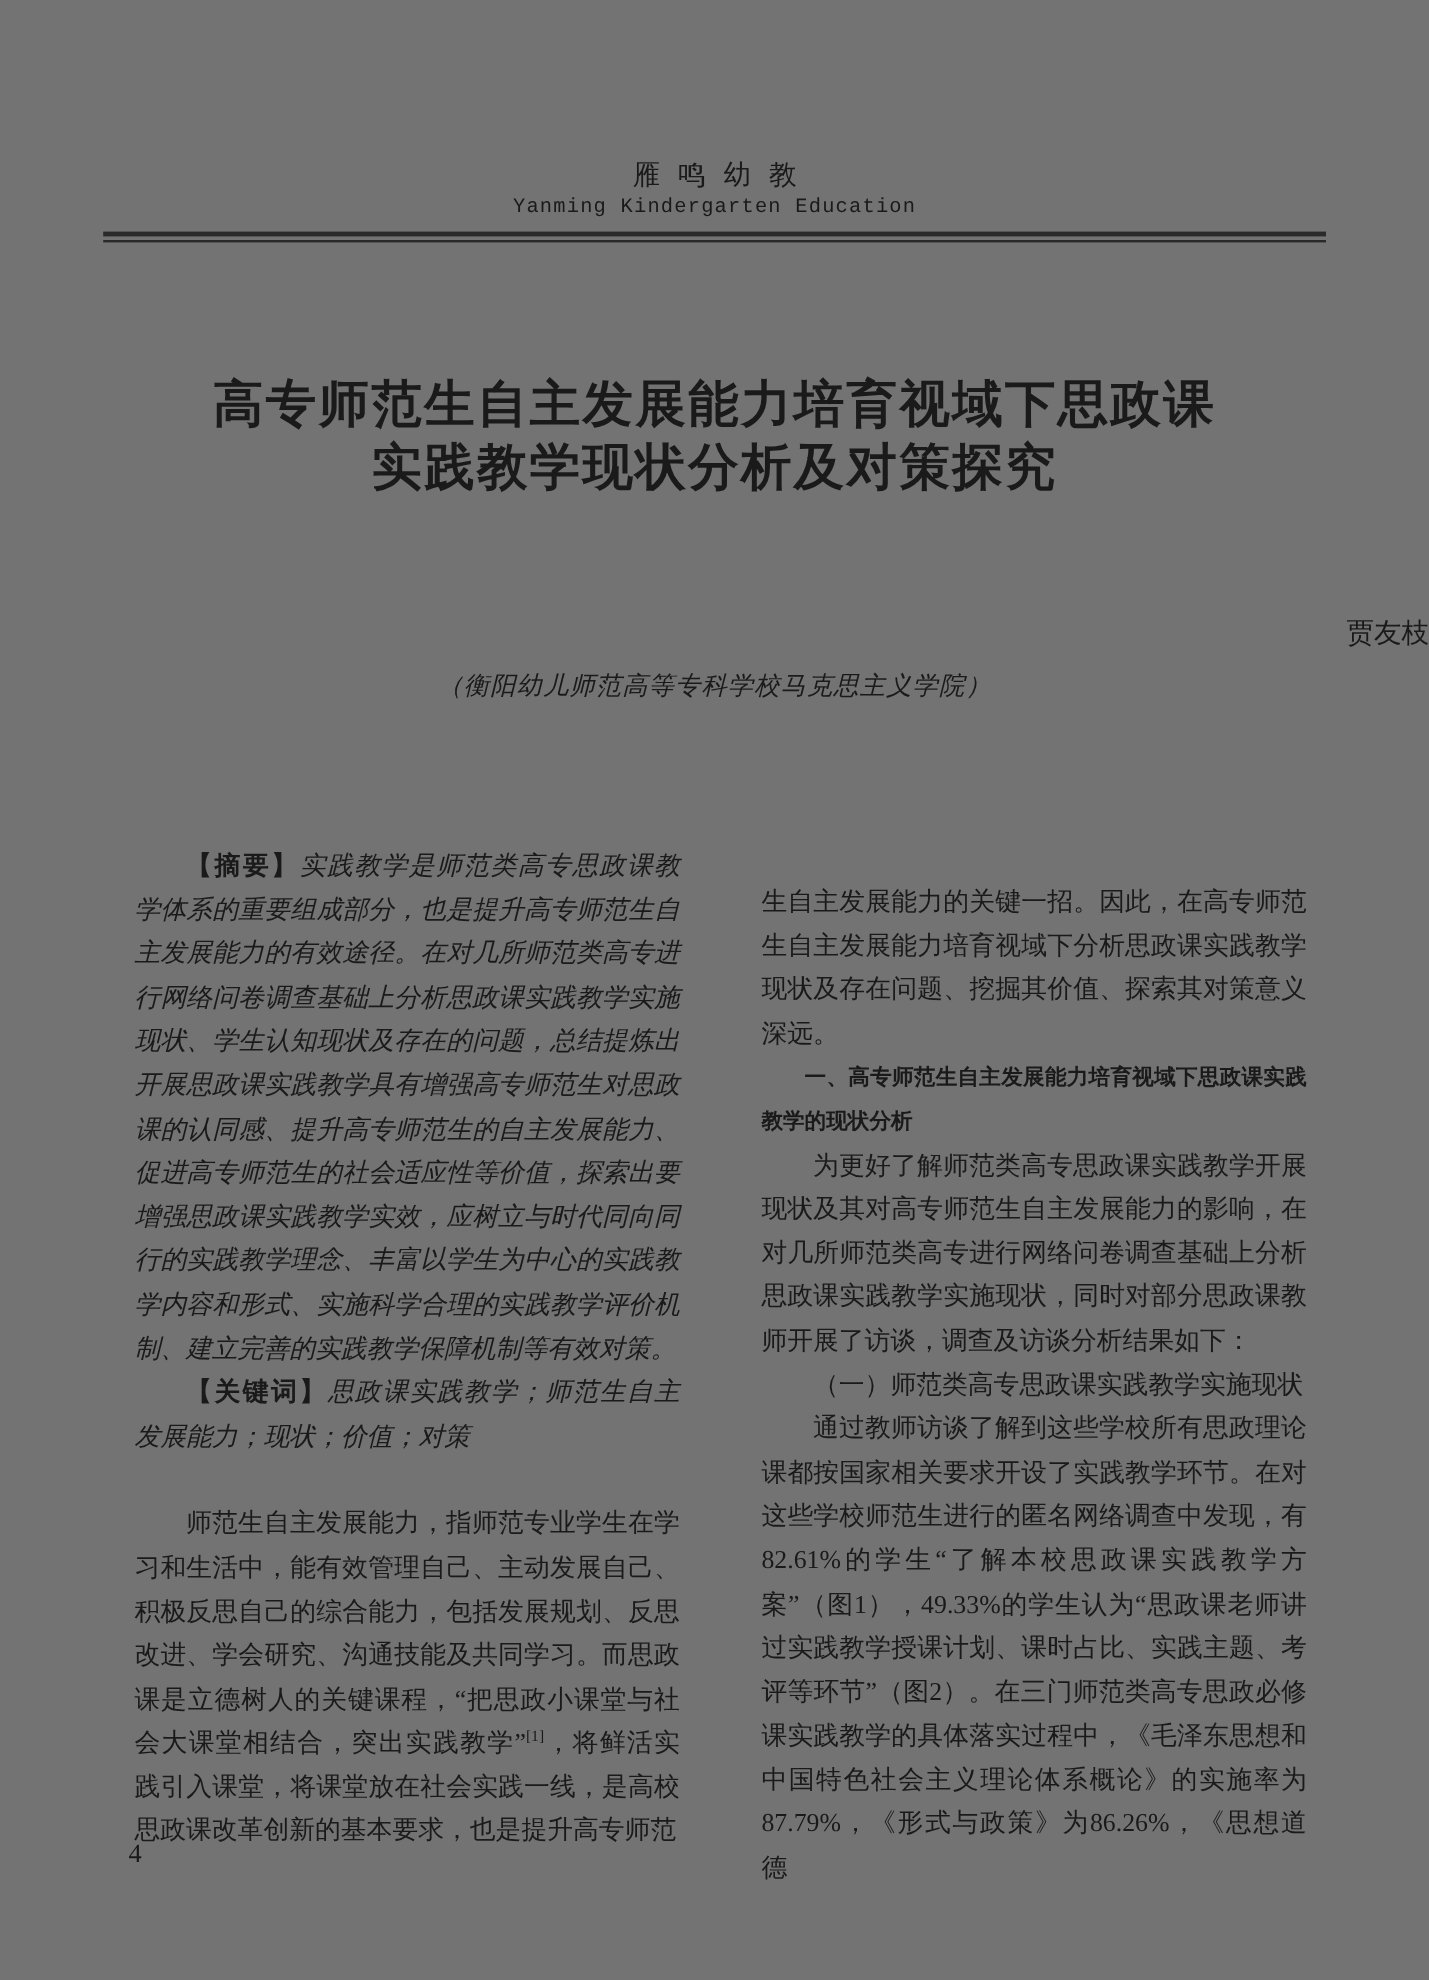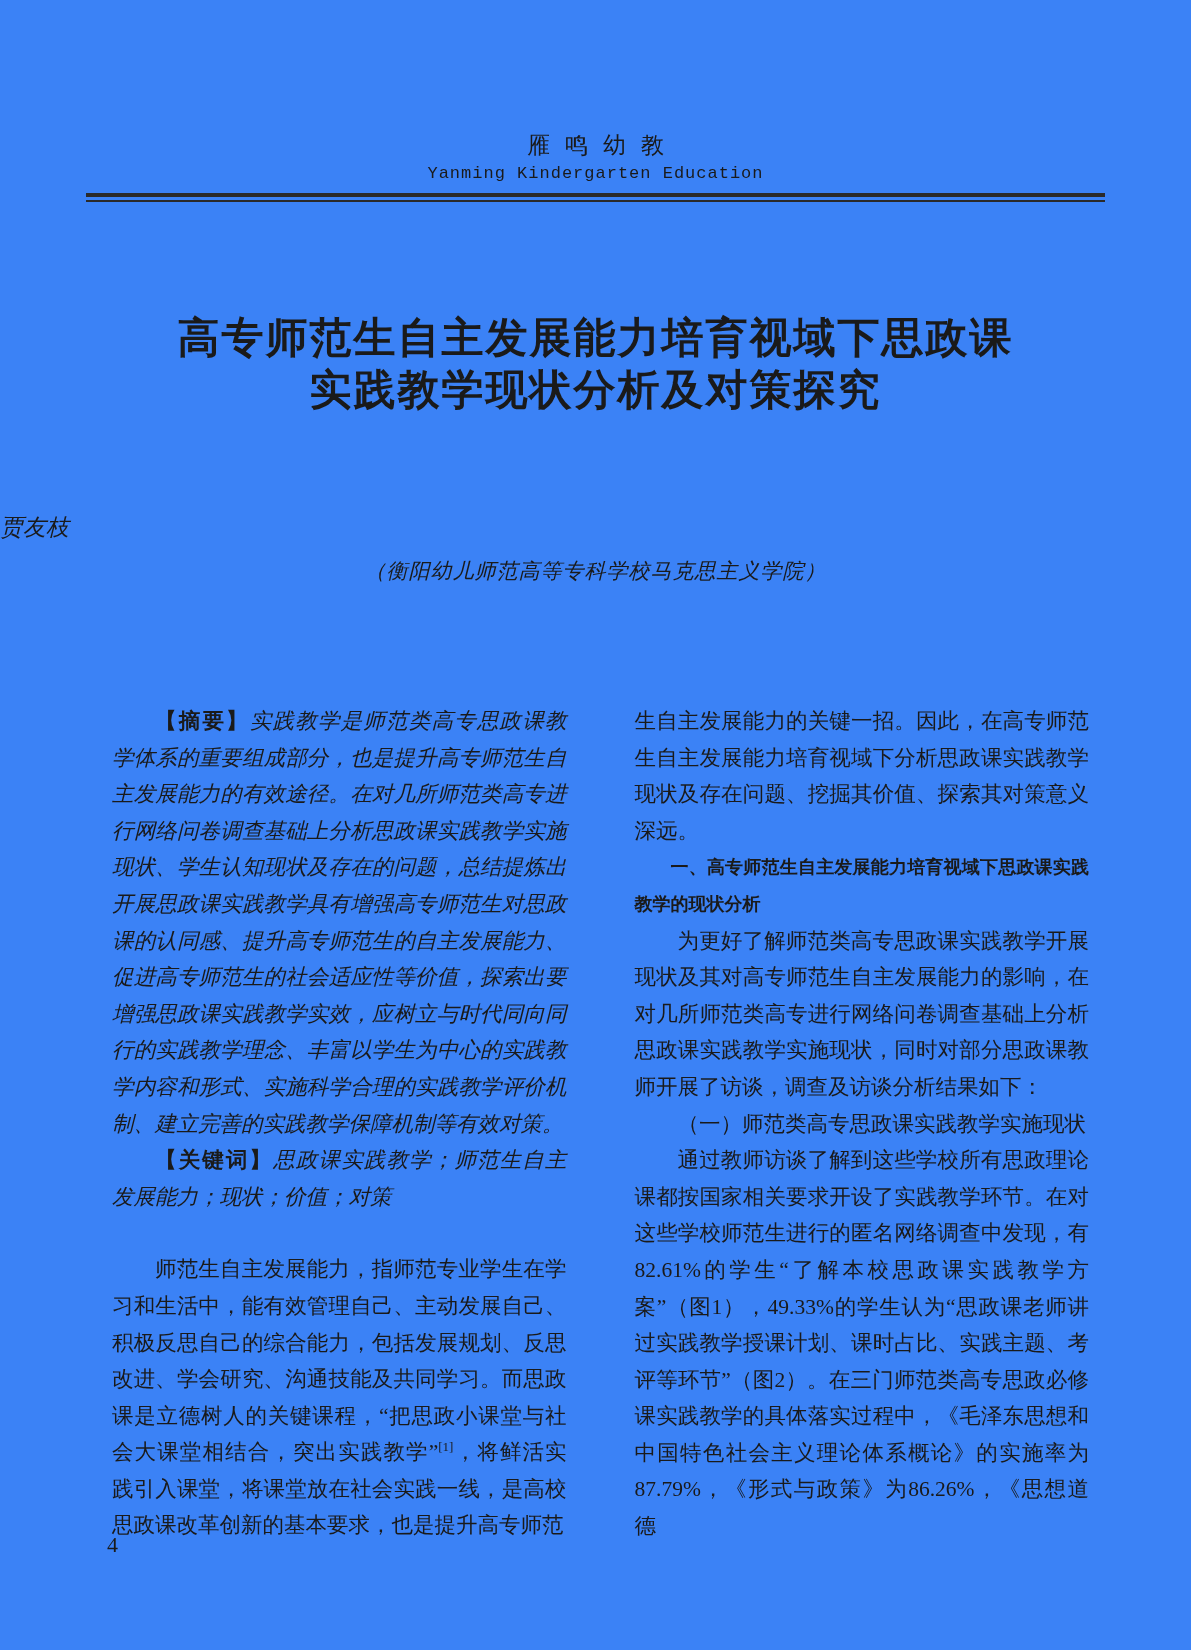--- a/index.html
+++ b/index.html
@@ -1,20 +1,20 @@
 <!DOCTYPE html>
 <html><head>
 <meta charset="utf-8">
 <style>
   html,body{margin:0;padding:0;background:#888;}
   .page{
     position:relative;
     width:1191px;height:1650px;
     margin:0 auto;
-    background:#3b82f6;
+    background:#737373;
     color:#1a1a1a;
     font-family:"Liberation Serif", serif;
     overflow:hidden;
   }
   
   .jheader{text-align:center;padding-top:130px;}
   .journal-cn{
     font-size:23px;
     letter-spacing:0.65em;
     text-indent:0.65em;
@@ -36,23 +36,22 @@
   .title{
     margin:110px 90px 0 90px;
     text-align:center;
     font-size:42px;
     line-height:52px;
     font-weight:bold;
     letter-spacing:2px;
   }
   .author{
     margin-top:96px;
-    text-align:left;
+    text-align:right;
     font-size:23px;
-    font-style:italic;
   }
   .affiliation{
     margin-top:14px;
     text-align:center;
     font-size:21px;
     font-style:italic;
     letter-spacing:1px;
   }
   
   .columns{
@@ -61,21 +60,21 @@
     margin:118px 102px 0 112px;
   }
   .col{
     flex:1;
     font-size:21.5px;
     line-height:36.6px;
     text-align:justify;
     text-justify:inter-ideograph;
   }
   .col p{margin:0;text-indent:2em;}
-  .col p.no-indent{text-indent:0;}
+  .col p.no-indent{text-indent:0;margin-top:30px;}
   .kai{font-style:italic;}
   .label{
     font-style:normal;
     font-weight:bold;
     font-family:"Liberation Sans", sans-serif;
     letter-spacing:1px;
   }
   .intro-para{margin-top:36px !important;}
   .section-heading{
     font-family:"Liberation Sans", sans-serif;

